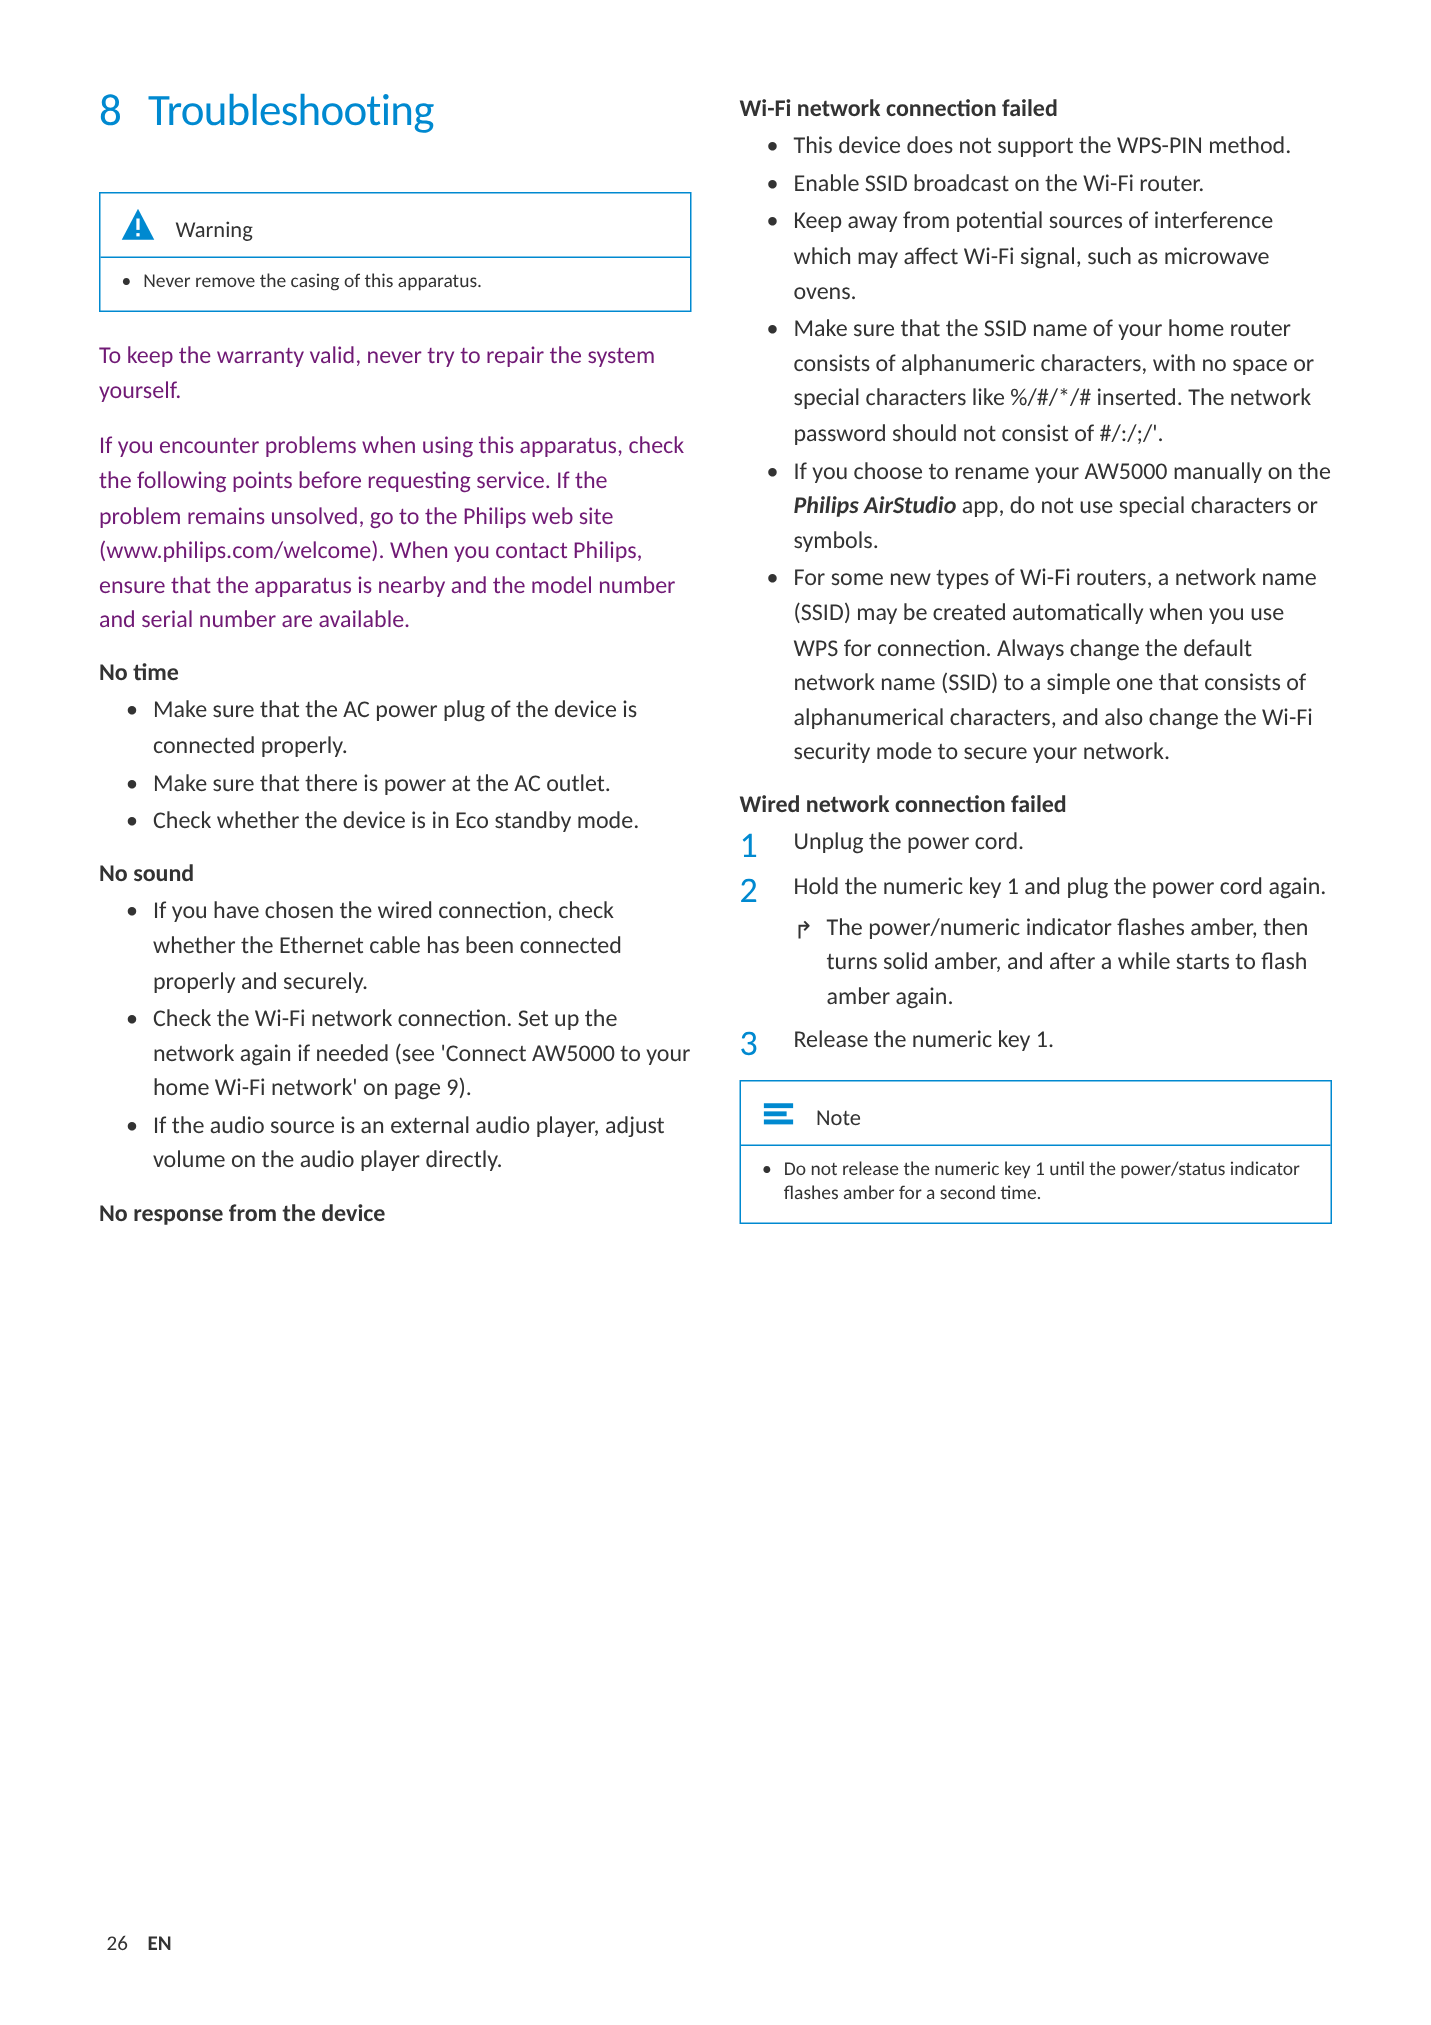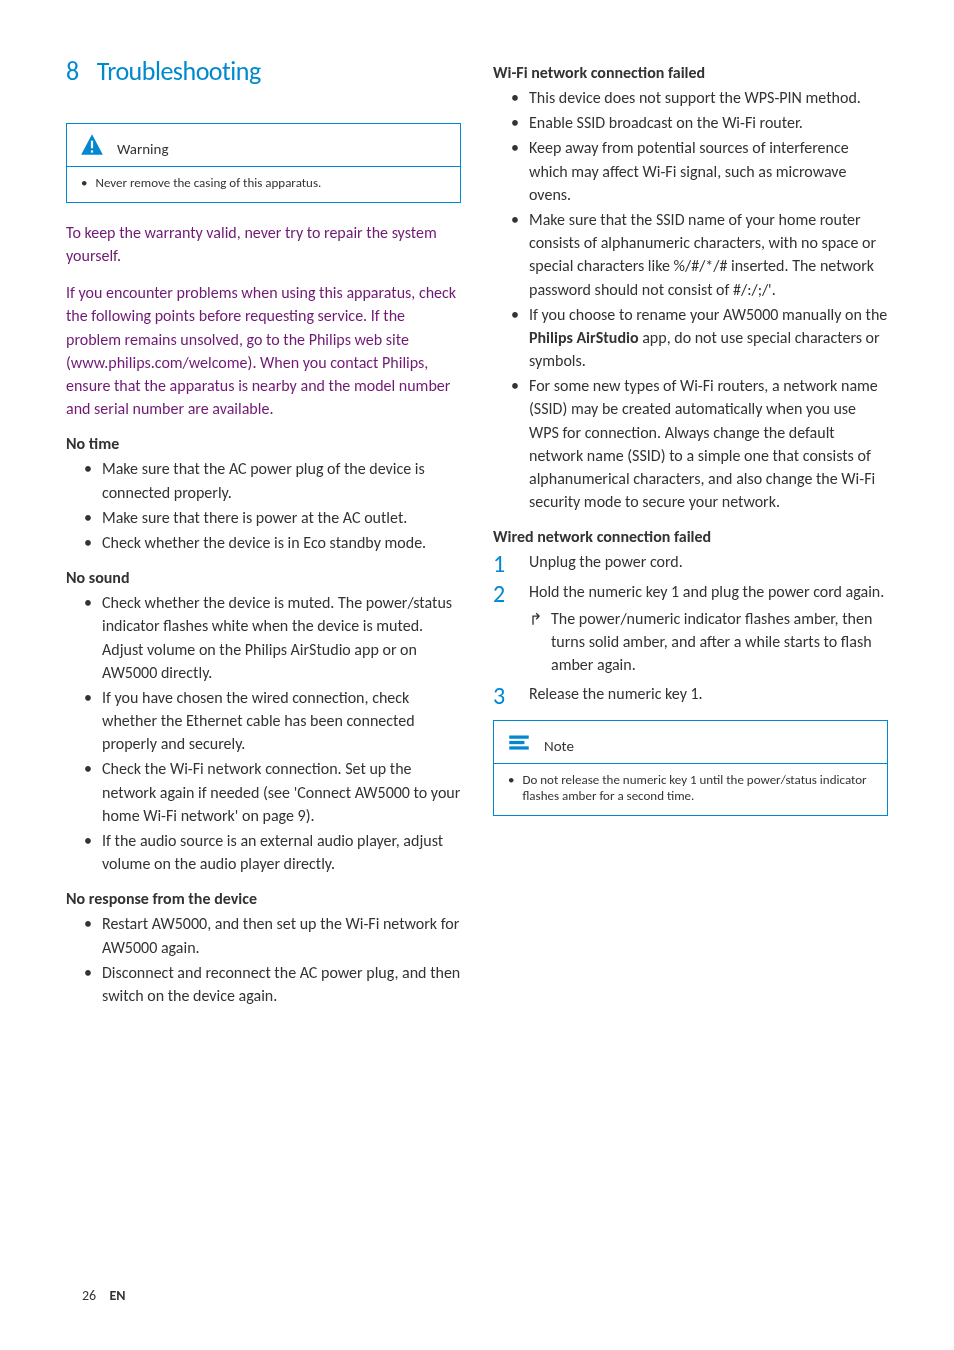--- a/index.html
+++ b/index.html
@@ -17,21 +17,21 @@
     }
     .page-content {
       padding: 55px 66px 40px 66px;
       display: flex;
       gap: 32px;
     }
     .column {
       flex: 1;
     }
     h1.title {
-      font-size: 26px;
+      font-size: 30px;
       font-weight: 300;
       color: #0089d0;
       margin-bottom: 36px;
       letter-spacing: -0.5px;
     }
     .number-prefix {
       display: inline-block;
       margin-right: 18px;
     }
     .callout-box {
@@ -130,25 +130,26 @@
     .sub-result::before {
       content: "↳";
       position: absolute;
       left: 0;
       top: 0;
       font-size: 16px;
       transform: scaleX(-1) rotate(180deg);
     }
     .bold-inline {
       font-weight: 600;
+      font-style: italic;
     }
     .page-footer {
       position: absolute;
       bottom: 46px;
-      left: 82px;
+      left: 71px;
       font-size: 14px;
     }
     .page-footer .page-num {
       margin-right: 10px;
       font-weight: 300;
     }
     .page-footer .lang {
       font-weight: 600;
     }
   </style>
@@ -181,31 +182,26 @@
 
     <div class="section-heading">No time</div>
     <ul class="bullet-list">
       <li>Make sure that the AC power plug of the device is connected properly.</li>
       <li>Make sure that there is power at the AC outlet.</li>
       <li>Check whether the device is in Eco standby mode.</li>
     </ul>
 
     <div class="section-heading">No sound</div>
     <ul class="bullet-list">
-      <li>Check whether the device is muted. The power/status indicator flashes white when the device is muted. Adjust volume on the Philips AirStudio app or on AW5000 directly.</li>
       <li>If you have chosen the wired connection, check whether the Ethernet cable has been connected properly and securely.</li>
       <li>Check the Wi-Fi network connection. Set up the network again if needed (see 'Connect AW5000 to your home Wi-Fi network' on page 9).</li>
       <li>If the audio source is an external audio player, adjust volume on the audio player directly.</li>
     </ul>
 
     <div class="section-heading">No response from the device</div>
-    <ul class="bullet-list">
-      <li>Restart AW5000, and then set up the Wi-Fi network for AW5000 again.</li>
-      <li>Disconnect and reconnect the AC power plug, and then switch on the device again.</li>
-    </ul>
   </div>
 
   <div class="column">
     <div class="section-heading">Wi-Fi network connection failed</div>
     <ul class="bullet-list">
       <li>This device does not support the WPS-PIN method.</li>
       <li>Enable SSID broadcast on the Wi-Fi router.</li>
       <li>Keep away from potential sources of interference which may affect Wi-Fi signal, such as microwave ovens.</li>
       <li>Make sure that the SSID name of your home router consists of alphanumeric characters, with no space or special characters like %/#/*/# inserted. The network password should not consist of #/:/;/'.</li>
       <li><span>If you choose to rename your AW5000 manually on the </span><span class="bold-inline">Philips AirStudio</span><span> app, do not use special characters or symbols.</span></li>

